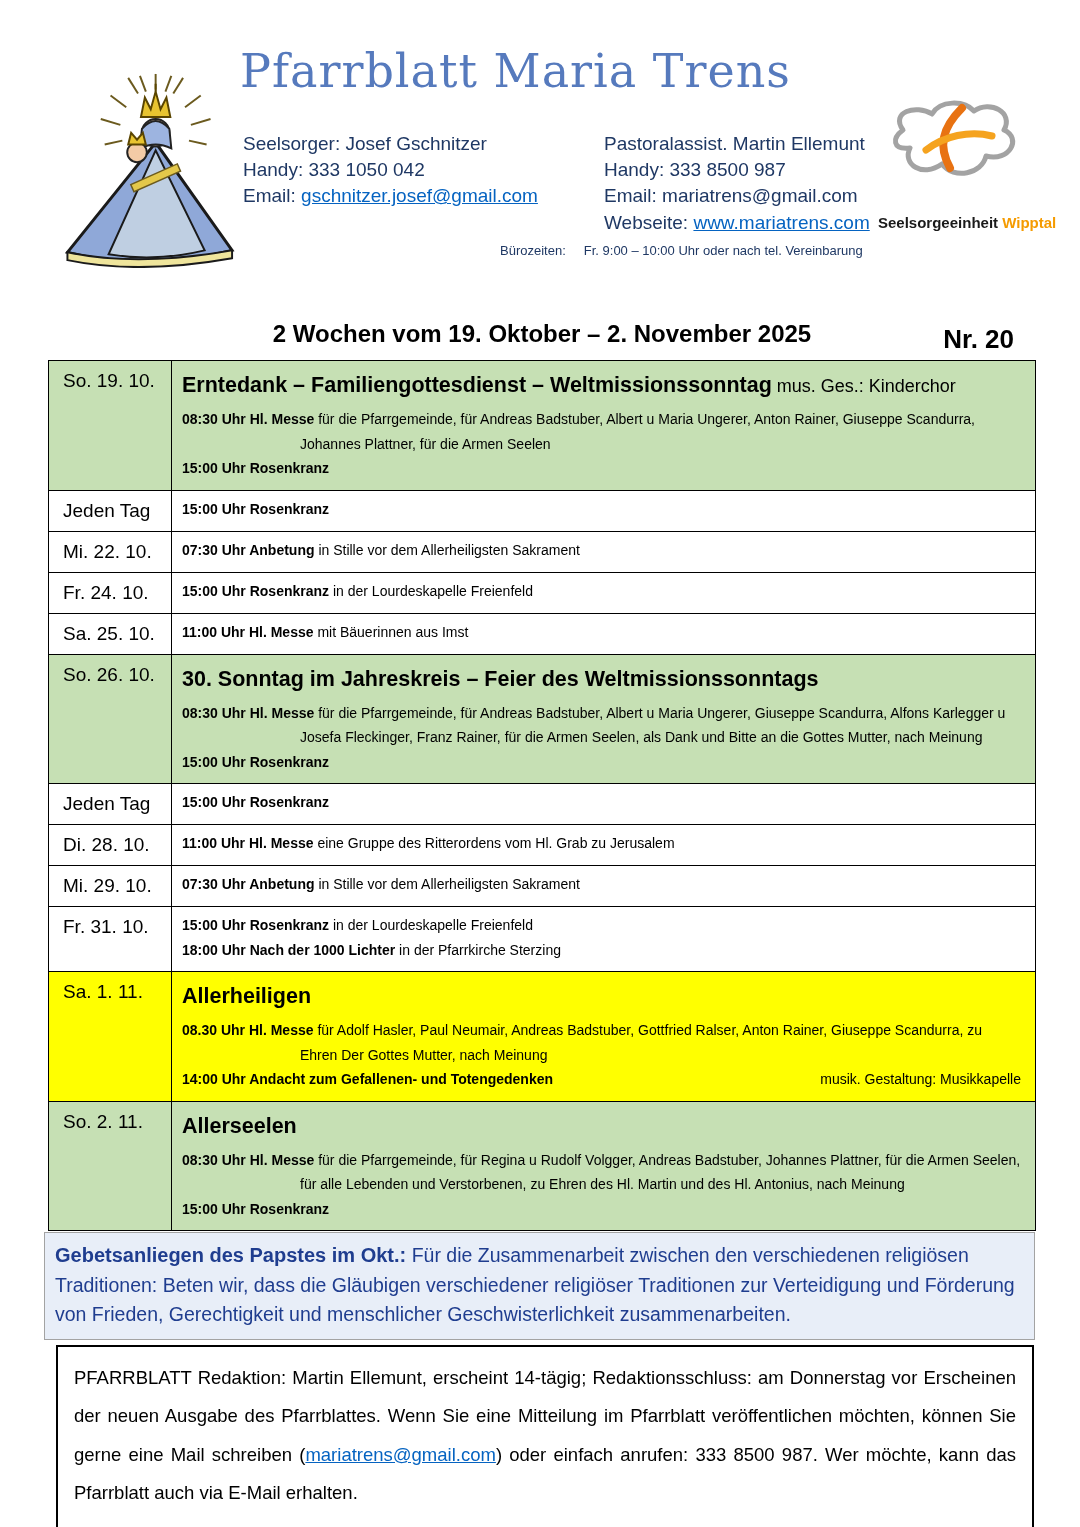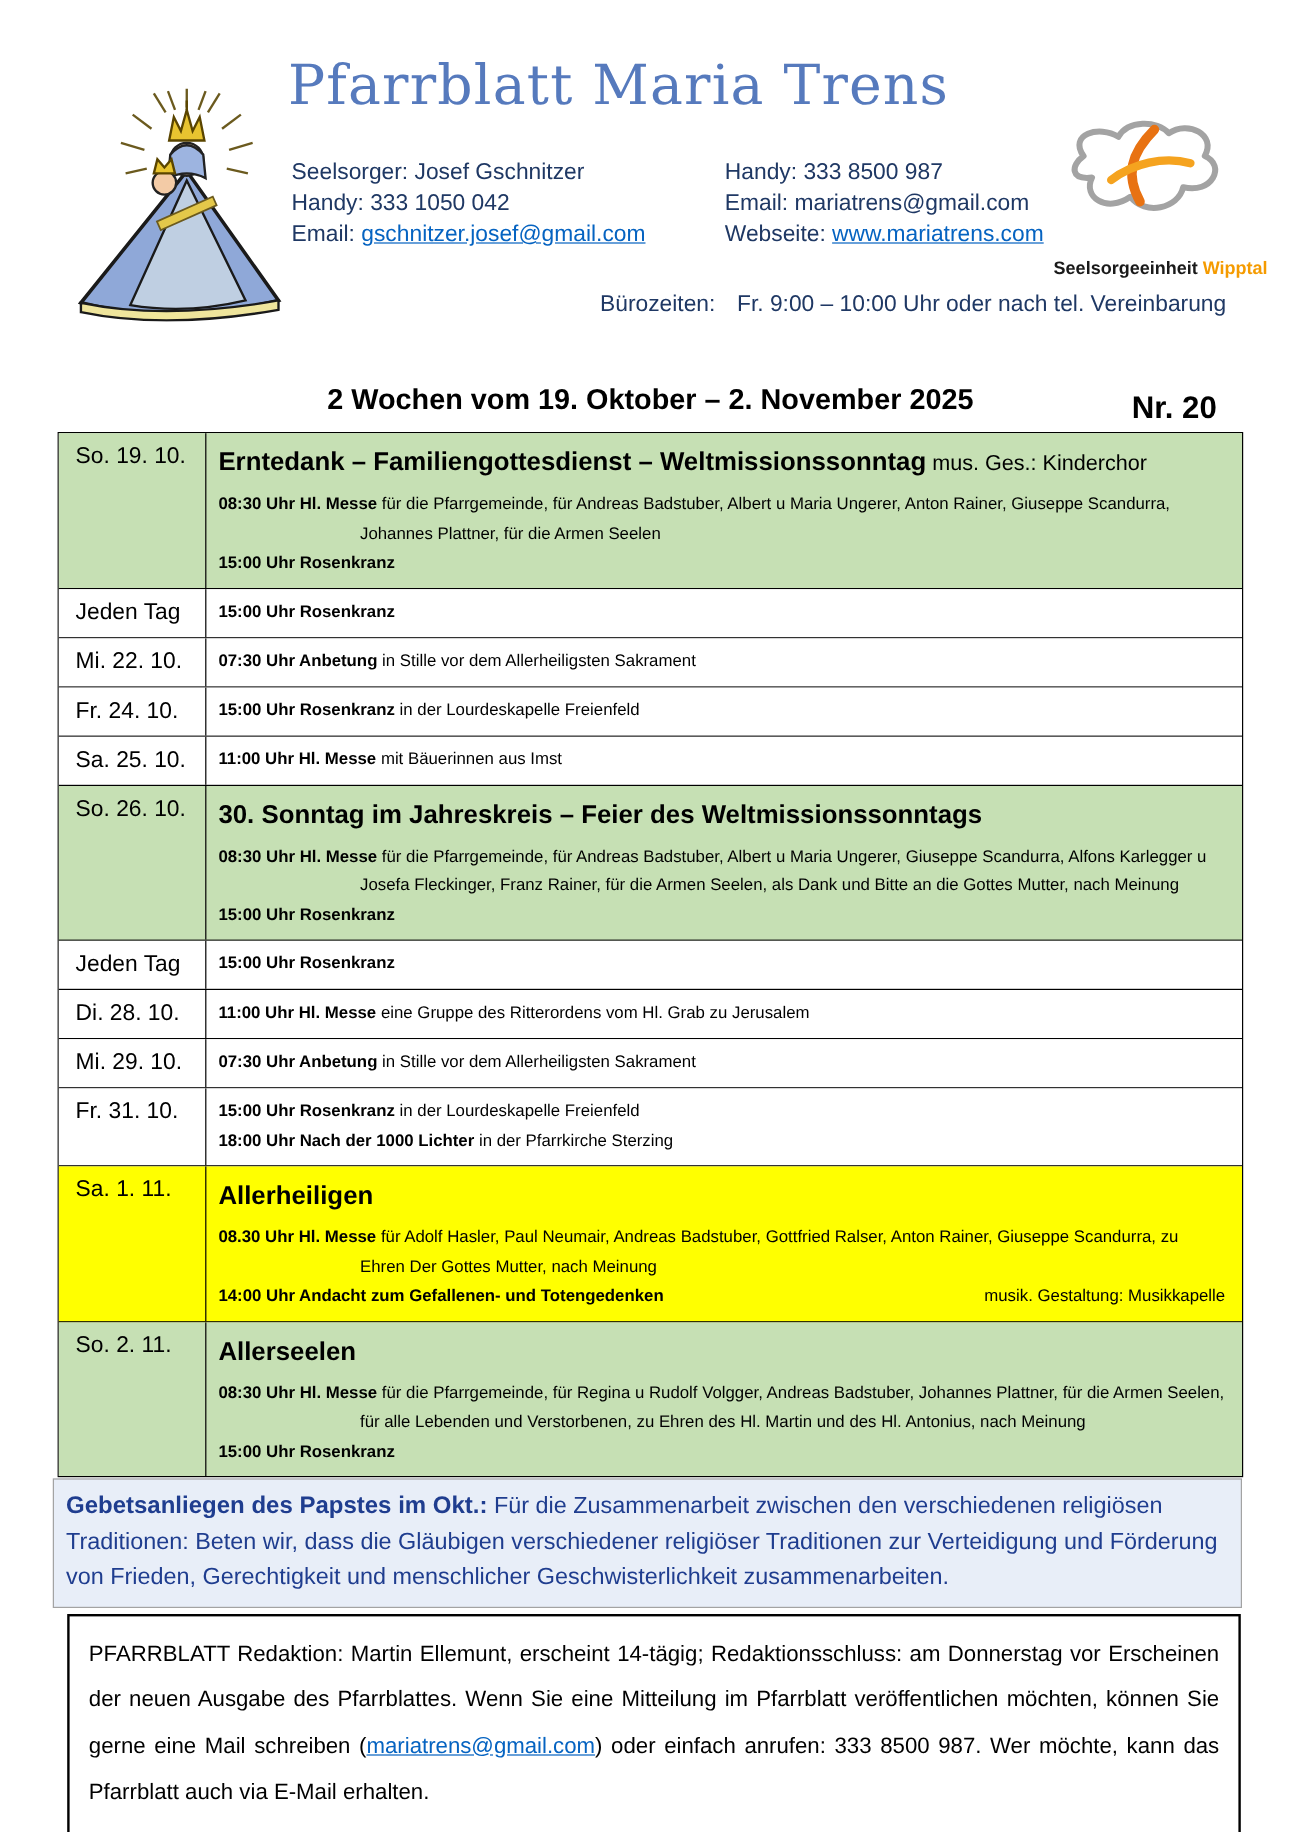--- a/index.html
+++ b/index.html
@@ -7,21 +7,21 @@
         font-family:"Liberation Sans",sans-serif;color:#000;overflow:hidden;}
 
   
   .masthead-title{position:absolute;left:240px;top:44px;
         font-family:"DejaVu Serif",serif;font-size:46px;letter-spacing:1px;}
   .clipart{position:absolute;left:40px;top:72px;width:196px;height:196px;}
   .contact-col{position:absolute;top:131px;font-size:19px;line-height:1.38;}
   .contact-left{left:243px;}
   .contact-right{left:604px;}
   a.lnk{text-decoration:underline;cursor:pointer;}
-  .office-hours{position:absolute;left:500px;top:243px;font-size:19px;display:flex;gap:18px;}
+  .office-hours{position:absolute;left:500px;top:243px;font-size:13px;display:flex;gap:18px;}
   .logo-box{position:absolute;left:878px;top:98px;width:150px;text-align:center;}
   .logo-caption{font-size:15px;font-weight:bold;margin-top:20px;white-space:nowrap;}
 
   
   .schedule-head{position:absolute;left:48px;top:320px;width:988px;}
   .period-title{text-align:center;font-weight:bold;font-size:24px;}
   .issue-no{position:absolute;right:22px;top:4px;font-size:26px;font-weight:bold;}
 
   .stable{position:absolute;left:48px;top:360px;width:988px;
           border:1px solid #000;box-sizing:border-box;}
@@ -86,20 +86,21 @@
 
   <div class="contact-col contact-left" style="color:#1f3864;">
     <div>Seelsorger: Josef Gschnitzer</div>
     <div>Handy:  333 1050 042</div>
     <div>
       <span>Email: </span><a class="lnk" style="color:#0563c1;">gschnitzer.josef@gmail.com</a>
     </div>
   </div>
 
   <div class="contact-col contact-right" style="color:#1f3864;">
+    <div>Pastoralassist. Martin Ellemunt</div>
     <div>Handy: 333 8500 987</div>
     <div>Email: mariatrens@gmail.com</div>
     <div>
       <span>Webseite: </span><a class="lnk" style="color:#0563c1;">www.mariatrens.com</a>
     </div>
   </div>
 
   <div class="logo-box">
     <svg width="150" height="92" viewBox="0 0 150 92" aria-hidden="true">
       <path d="M25,32 C12,14 38,6 54,16 C62,2 86,2 96,13 C112,2 136,14 126,32 C144,40 132,64 108,58 C104,76 76,82 64,66 C44,80 24,66 32,50 C14,52 14,40 25,32 Z" fill="#ffffff" stroke="#a3a3a3" stroke-width="5" stroke-linejoin="round"></path>

